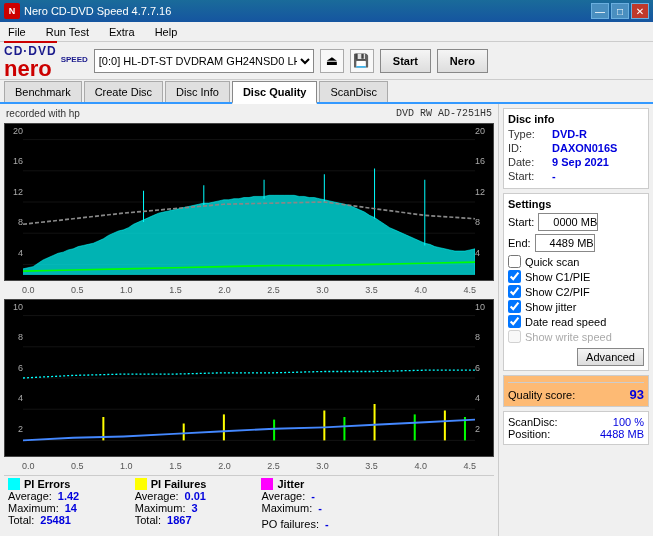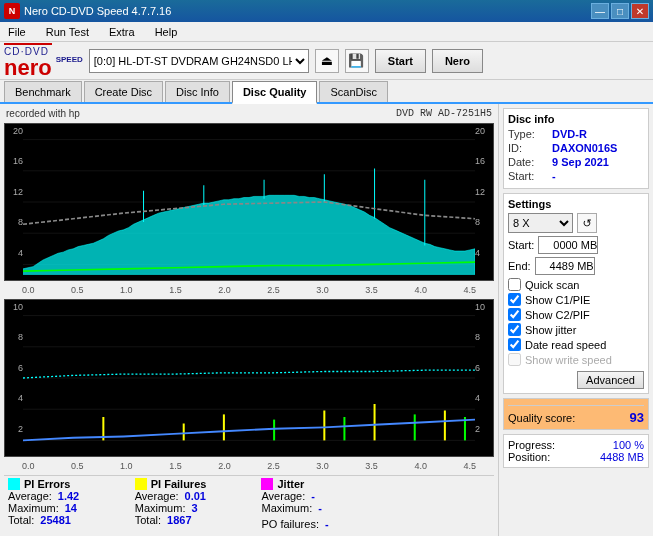--- a/index.html
+++ b/index.html
@@ -14,21 +14,21 @@
     .title-btn.close { background: #c0392b; }
     
     
     .menu-bar { background: #f0f0f0; border-bottom: 1px solid #ccc; height: 20px; display: flex; align-items: center; padding: 0 4px; gap: 12px; }
     .menu-item { font-size: 11px; cursor: pointer; padding: 2px 4px; }
     
     
     .toolbar { background: #f0f0f0; border-bottom: 1px solid #ccc; height: 38px; display: flex; align-items: center; padding: 2px 4px; gap: 6px; }
     .nero-logo { display: flex; align-items: center; }
     .nero-logo-text { color: #cc0000; font-size: 22px; font-weight: bold; font-family: Arial, sans-serif; line-height: 1; }
-    .nero-sub { color: #1a1a8c; font-size: 10px; font-weight: normal; letter-spacing: 1px; border-top: 2px solid #cc0000; padding-top: 1px; }
+    .nero-sub { color: #1a1a8c; font-size: 12px; font-weight: bold; letter-spacing: 1px; border-top: 2px solid #cc0000; padding-top: 1px; }
     .drive-select { height: 24px; width: 220px; font-size: 11px; border: 1px solid #888; background: white; }
     .toolbar-btn-icon { width: 24px; height: 24px; border: 1px solid #aaa; background: #f8f8f8; cursor: pointer; display: flex; align-items: center; justify-content: center; font-size: 13px; }
     .start-btn { height: 24px; padding: 0 12px; background: linear-gradient(to bottom, #f5f5f5, #ddd); border: 1px solid #888; cursor: pointer; font-size: 11px; font-weight: bold; }
     
     
     .tab-bar { background: #f0f0f0; border-bottom: 2px solid #3399ff; height: 24px; display: flex; align-items: flex-end; padding: 0 4px; gap: 2px; }
     .tab { height: 15px; padding: 10px 10px; border: 1px solid #aaa; border-bottom: none; font-size: 11px; cursor: pointer; display: flex; align-items: center; background: #e0e0e0; }
     .tab.active { background: white; border-color: #888; font-weight: bold; border-bottom: 2px solid white; margin-bottom: -2px; }
     
     
@@ -328,31 +328,20 @@
       </div>
       <div class="info-row">
         <span class="info-key">Start:</span>
         <span class="info-val">-</span>
       </div>
     </div>
 
     <div class="panel-section">
       <div class="panel-section-title">Settings</div>
       <div class="settings-row">
-        <select class="speed-select">
-          <option>8 X</option>
-          <option>Max</option>
-          <option>1 X</option>
-          <option>2 X</option>
-          <option>4 X</option>
-          <option>16 X</option>
-        </select>
-        <div class="toolbar-btn-icon" style="width:20px;height:20px;font-size:11px;">↺</div>
-      </div>
-      <div class="settings-row">
         <span>Start:</span>
         <input class="mb-input" type="text" value="0000 MB" style="">
       </div>
       <div class="settings-row">
         <span>End:</span>
         <input class="mb-input" type="text" value="4489 MB" style="">
       </div>
       <div class="checkbox-row">
         <input type="checkbox" style="">
         <span>Quick scan</span>
@@ -384,21 +373,21 @@
 
     <div style="background:#fdba74;border:1px solid #ccc;padding:4px;">
       <div class="quality-row">
         <span class="quality-label">Quality score:</span>
         <span class="quality-val">93</span>
       </div>
     </div>
 
     <div style="background:white;border:1px solid #ccc;padding:4px;">
       <div class="progress-row">
-        <span>Progress:</span>
+        <span>ScanDisc:</span>
         <span class="progress-val">100 %</span>
       </div>
       <div class="progress-row">
         <span>Position:</span>
         <span class="progress-val">4488 MB</span>
       </div>
     </div>
 
   </div>
 </div>

